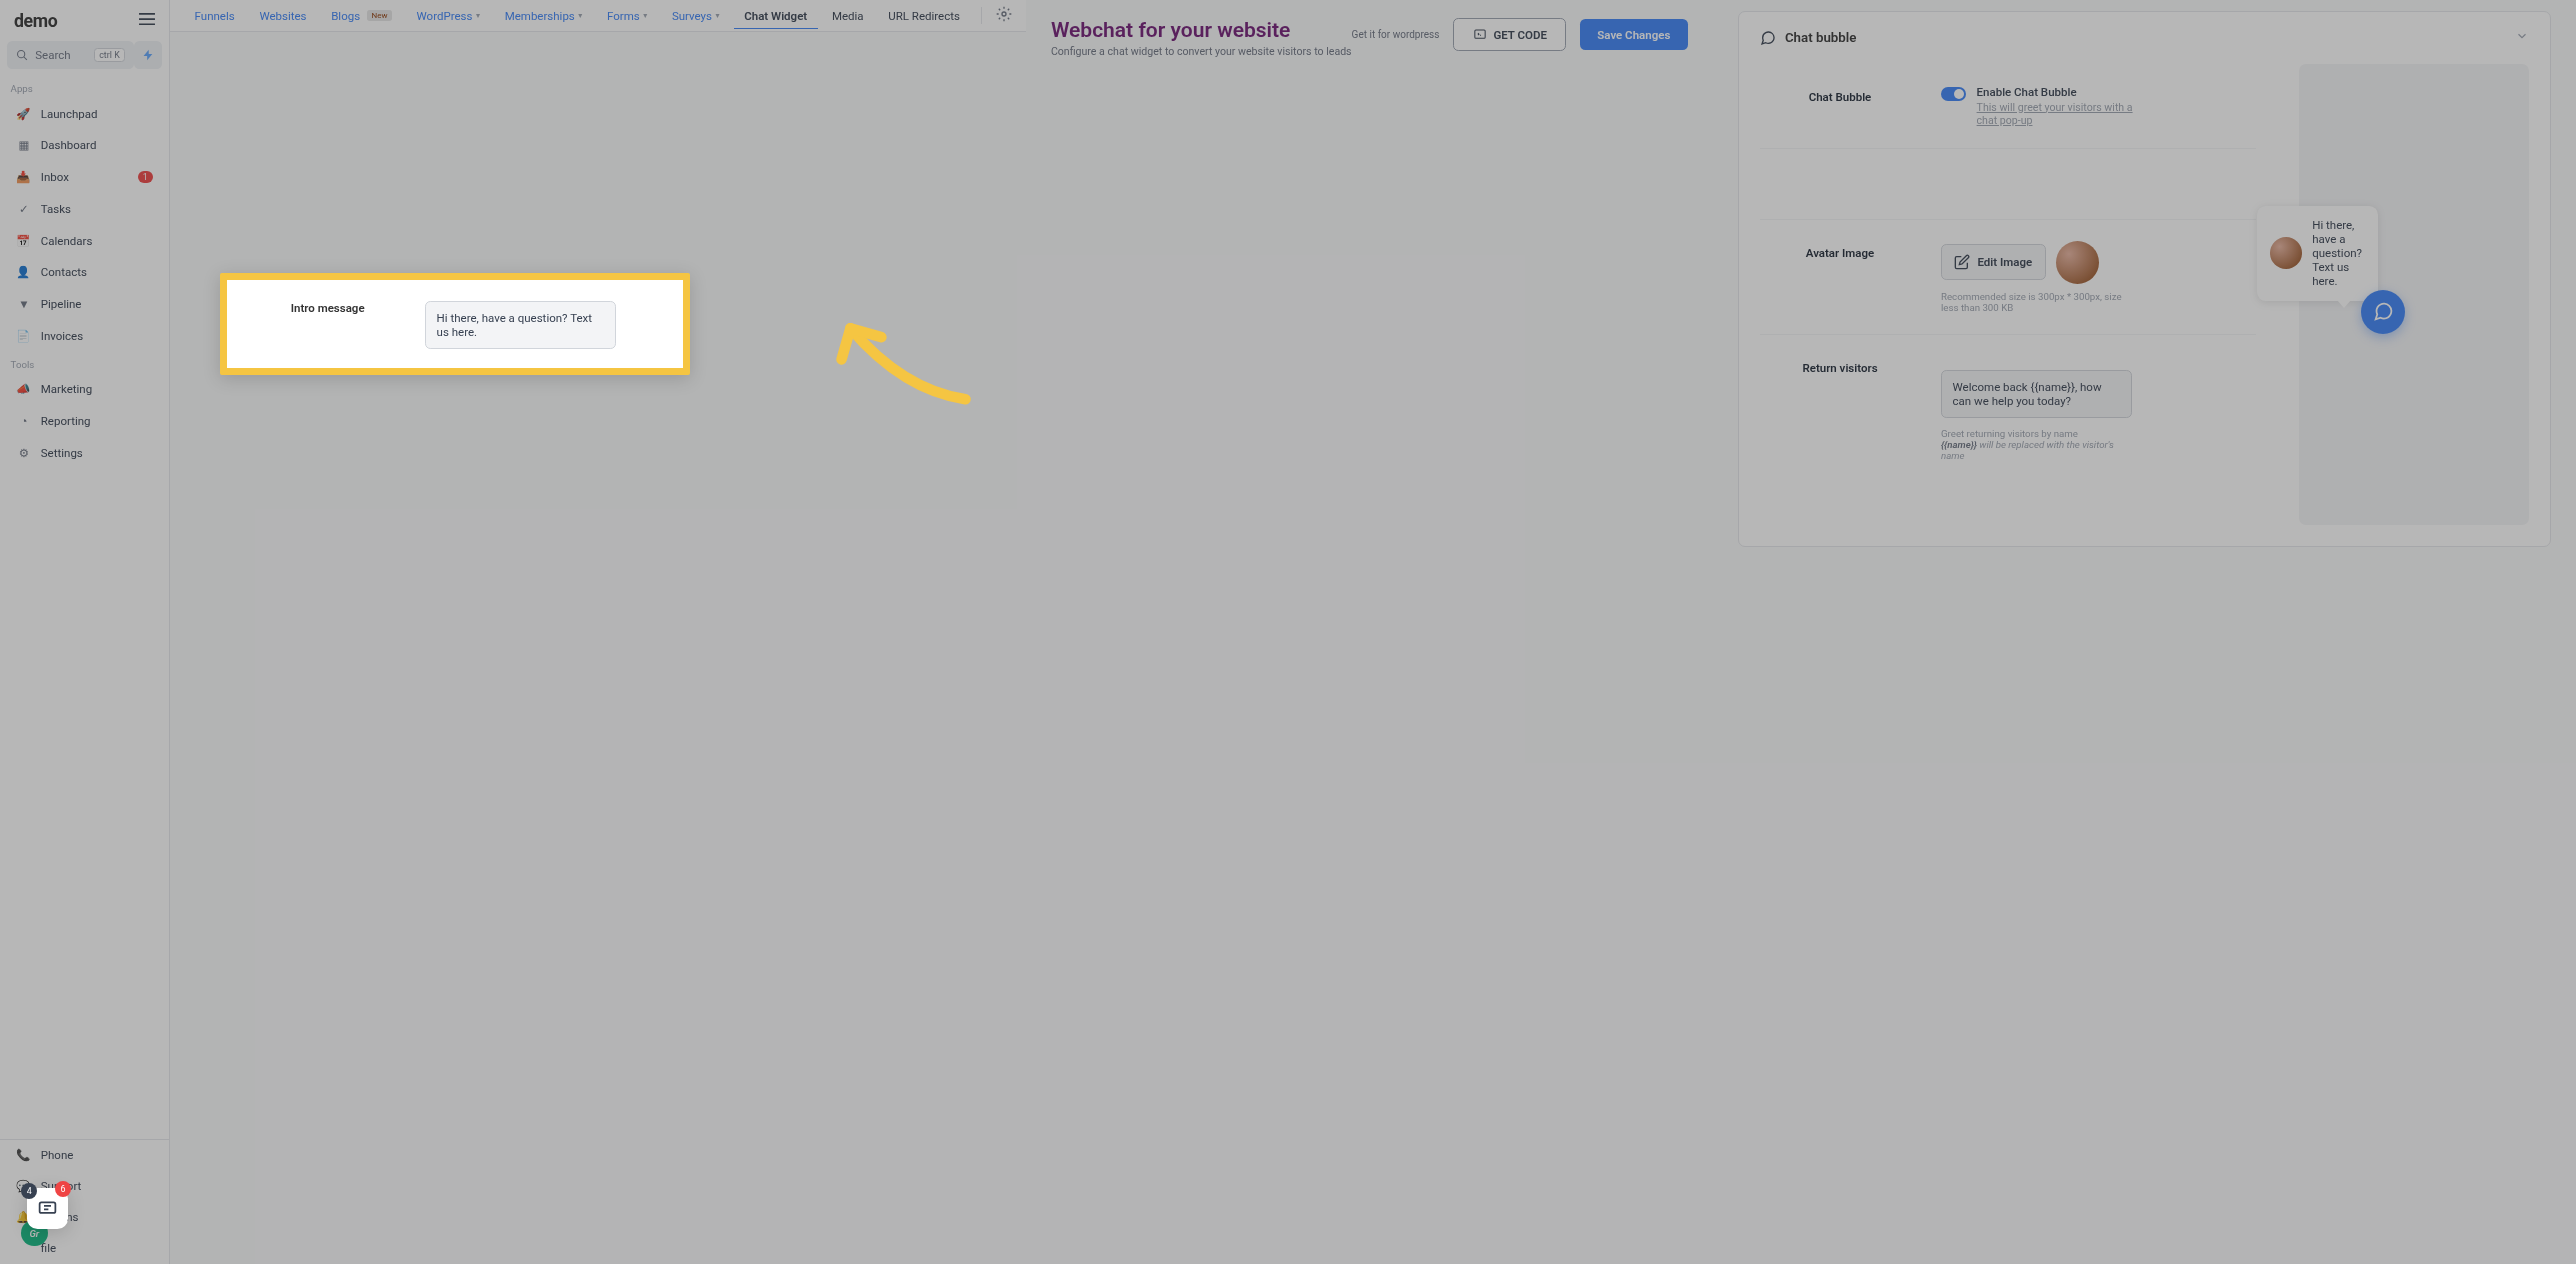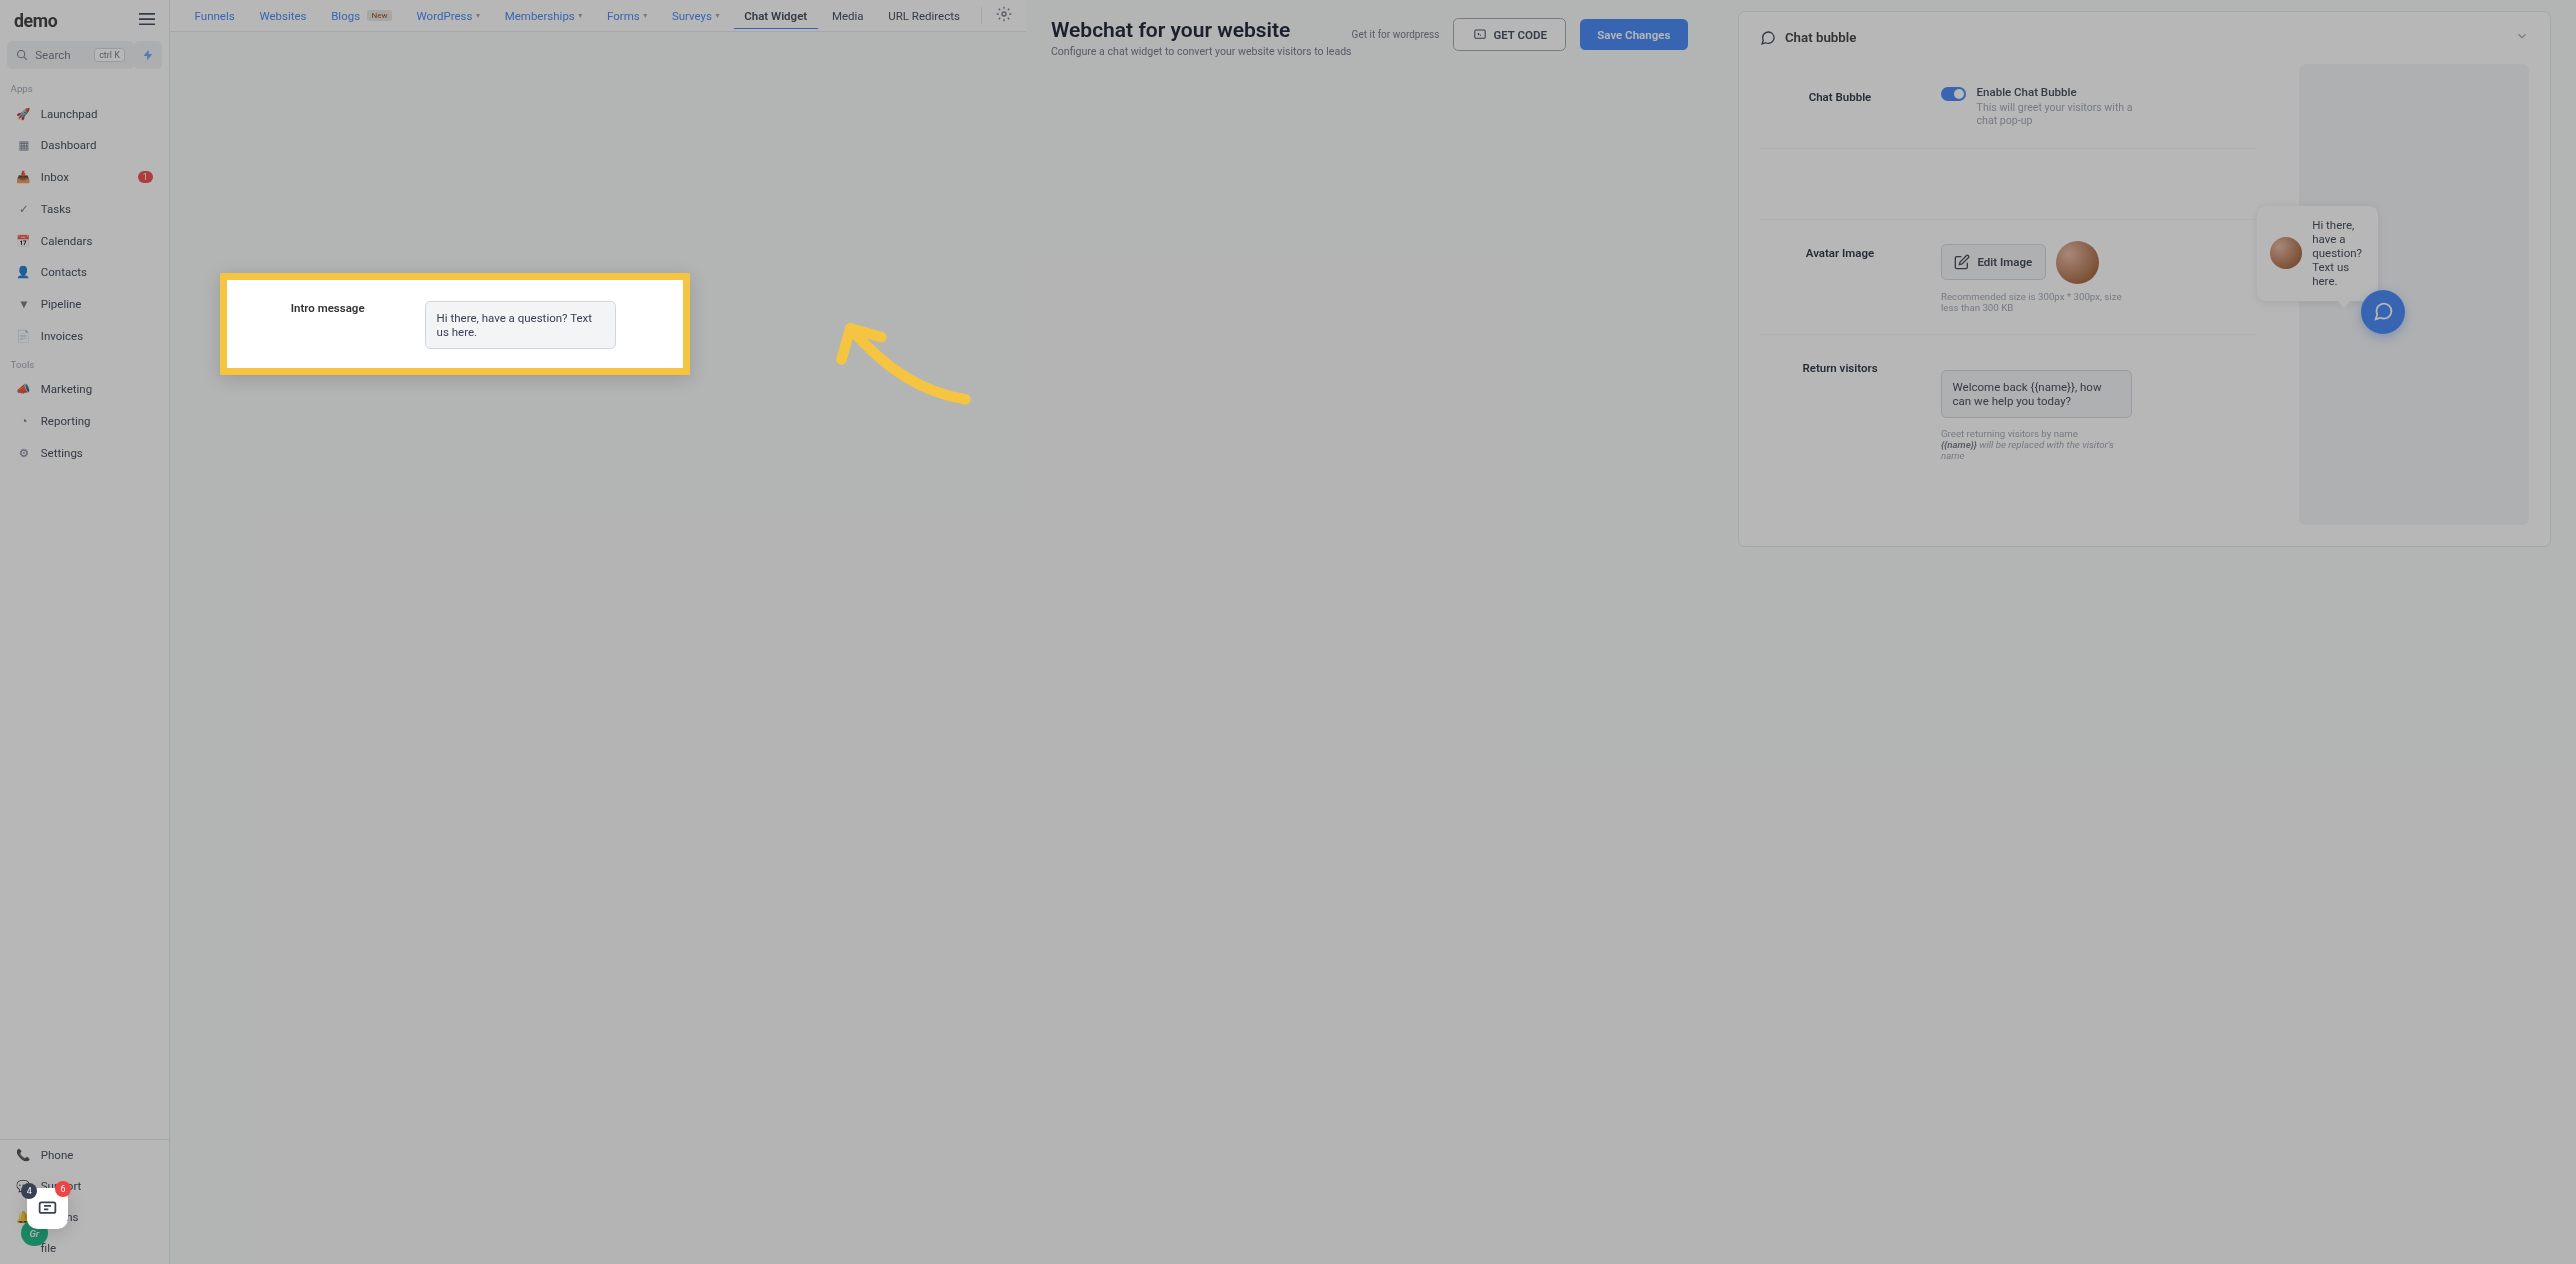--- a/index.html
+++ b/index.html
@@ -26,21 +26,21 @@
 .tabs { display: flex; align-items: center; background: #fff; border-bottom: 0.9px solid #e5e7eb; padding: 0 14px; gap: 3.5px; height: 32px; }
 .tab { padding: 7px 10.6px; font-size: 11.5px; color: #3b82f6; cursor: pointer; display: flex; align-items: center; gap: 3.5px; }
 .tab.active { color: #1f2937; font-weight: 600; border-bottom: 1.8px solid #3b82f6; padding-bottom: 5.3px; }
 .tab .chev { font-size: 8px; color: #9ca3af; }
 .tab.plain { color: #374151; }
 .pill { background: #e5e5e5; color: #92400e; font-size: 8px; padding: 0.9px 4.4px; border-radius: 2.7px; margin-left: 3.5px; }
 .divider-v { width: 0.9px; height: 17.7px; background: #e5e7eb; margin: 0 7px; }
 .gear-top { color: #6b7280; cursor: pointer; margin-left: 3.5px; }
 
 .page-header { display: flex; align-items: flex-start; padding: 17.7px 25px 10.6px 25px; }
-.page-title { font-size: 21px; font-weight: 600; color: #0f172a; margin-bottom: 3.5px; }
+.page-title { font-size: 21px; font-weight: 600; color: #701a75; margin-bottom: 3.5px; }
 .page-sub { font-size: 10.6px; color: #6b7280; }
 .hdr-actions { margin-left: auto; display: flex; align-items: center; gap: 14px; }
 .link-wp { font-size: 10px; color: #6b7280; cursor: pointer; }
 .btn { border-radius: 5.3px; padding: 8.9px 17.7px; font-size: 11.5px; font-weight: 600; cursor: pointer; display: flex; align-items: center; gap: 5.3px; }
 .btn-outline { border: 0.9px solid #9ca3af; color: #374151; background: #fff; }
 .btn-primary { background: #3b82f6; color: #fff; border: none; }
 
 .content { padding: 0 25px 25px 25px; overflow: auto; flex: 1; }
 .card { background: #fff; border: 0.9px solid #e5e7eb; border-radius: 7px; margin-top: 10.6px; }
 .card-head { display: flex; align-items: center; padding: 17.7px 21px; gap: 8.9px; cursor: pointer; }
@@ -54,21 +54,21 @@
 .row-label { width: 160px; font-weight: 600; font-size: 11.5px; color: #1f2937; padding-top: 5.3px; text-align: center; }
 .row-content { flex: 1; }
 .toggle-row { display: flex; gap: 10.6px; align-items: flex-start; }
 .toggle { width: 25px; height: 14px; border-radius: 8.9px; position: relative; cursor: pointer; flex-shrink: 0; margin-top: 1.8px; }
 .toggle.on { background: #3b82f6; }
 .toggle.off { background: #d1d5db; }
 .toggle-knob { width: 10.6px; height: 10.6px; background: #fff; border-radius: 50%; position: absolute; top: 1.8px; }
 .toggle.on .toggle-knob { right: 1.8px; }
 .toggle.off .toggle-knob { left: 1.8px; }
 .opt-title { font-size: 11.5px; font-weight: 500; color: #374151; }
-.opt-desc { font-size: 10.6px; color: #9ca3af; margin-top: 1.8px; max-width: 177px; }
+.opt-desc { font-size: 10.6px; color: #9ca3af; margin-top: 1.8px; max-width: 177px; text-decoration: underline; }
 .textarea { background: #f3f4f6; border: 0.9px solid #d1d5db; border-radius: 5.3px; padding: 8.9px 10.6px; font-size: 11.5px; color: #374151; width: 191px; min-height: 35px; resize: none; font-family: inherit; }
 .edit-img-btn { display: inline-flex; align-items: center; gap: 7px; background: #f3f4f6; border: 0.9px solid #d1d5db; border-radius: 5.3px; padding: 8.9px 12.4px; font-size: 11.5px; font-weight: 600; color: #374151; cursor: pointer; }
 .avatar-circle { width: 43px; height: 43px; border-radius: 50%; background: radial-gradient(circle at 30% 30%, #e8b4a0, #8b4513); display: inline-block; vertical-align: middle; margin-left: 10.6px; }
 .hint { font-size: 9.7px; color: #9ca3af; margin-top: 7px; max-width: 191px; }
 .hint .tok { font-weight: 600; color: #6b7280; }
 .hint .ital { font-style: italic; }
 
 .preview-col { flex: 1; display: flex; align-items: center; justify-content: center; position: relative; }
 .preview-box { width: 100%; height: 461px; background: #f3f4f6; border-radius: 7px; position: relative; }
 .bubble-msg { position: absolute; right: 151px; top: 142px; background: #fff; border-radius: 8.9px; padding: 12.4px 16px 12.4px 12.4px; box-shadow: 0 1.8px 8.9px rgba(0,0,0,0.1); display: flex; align-items: center; gap: 10.6px; max-width: 222px; }

